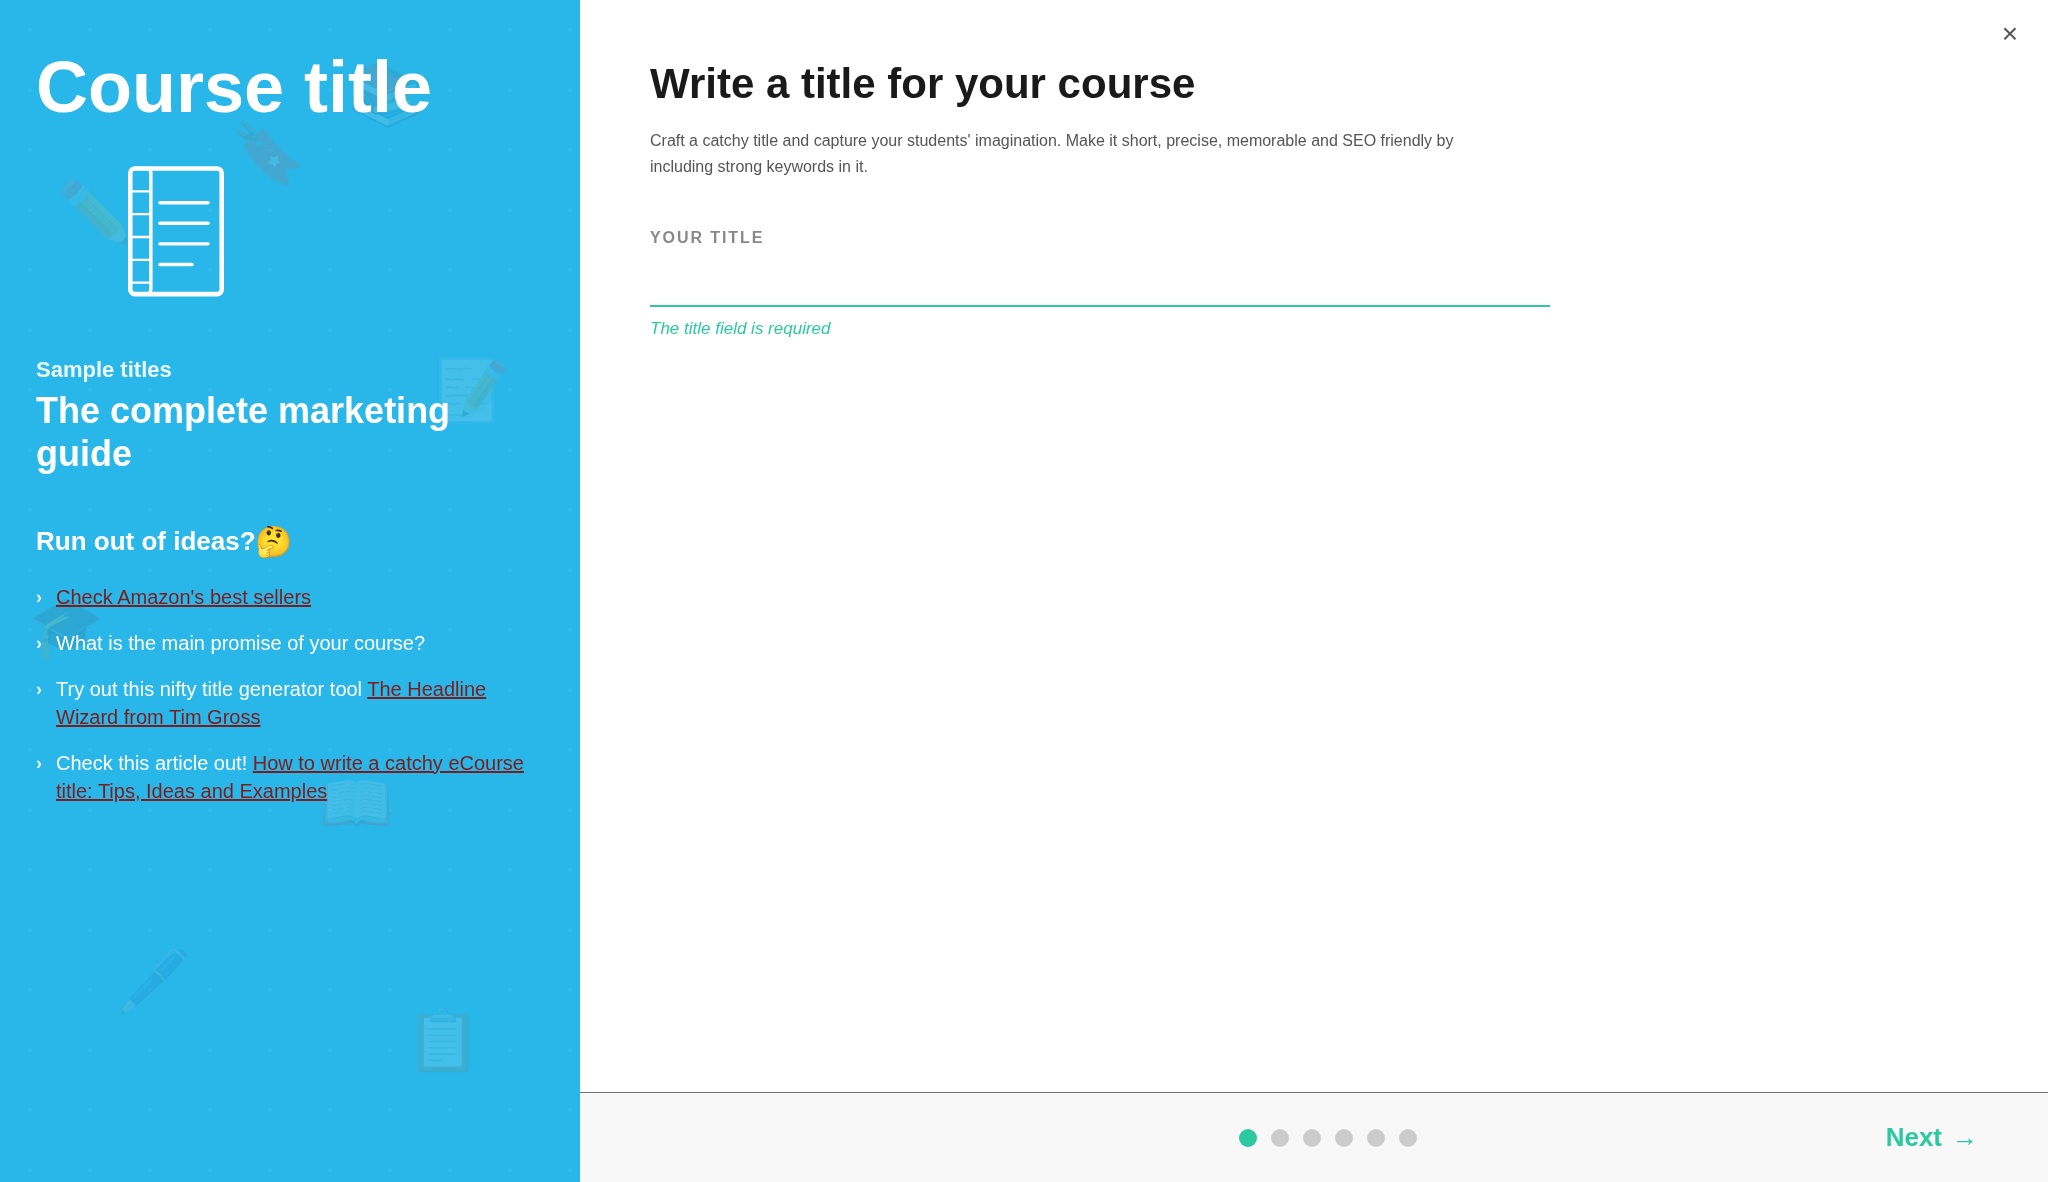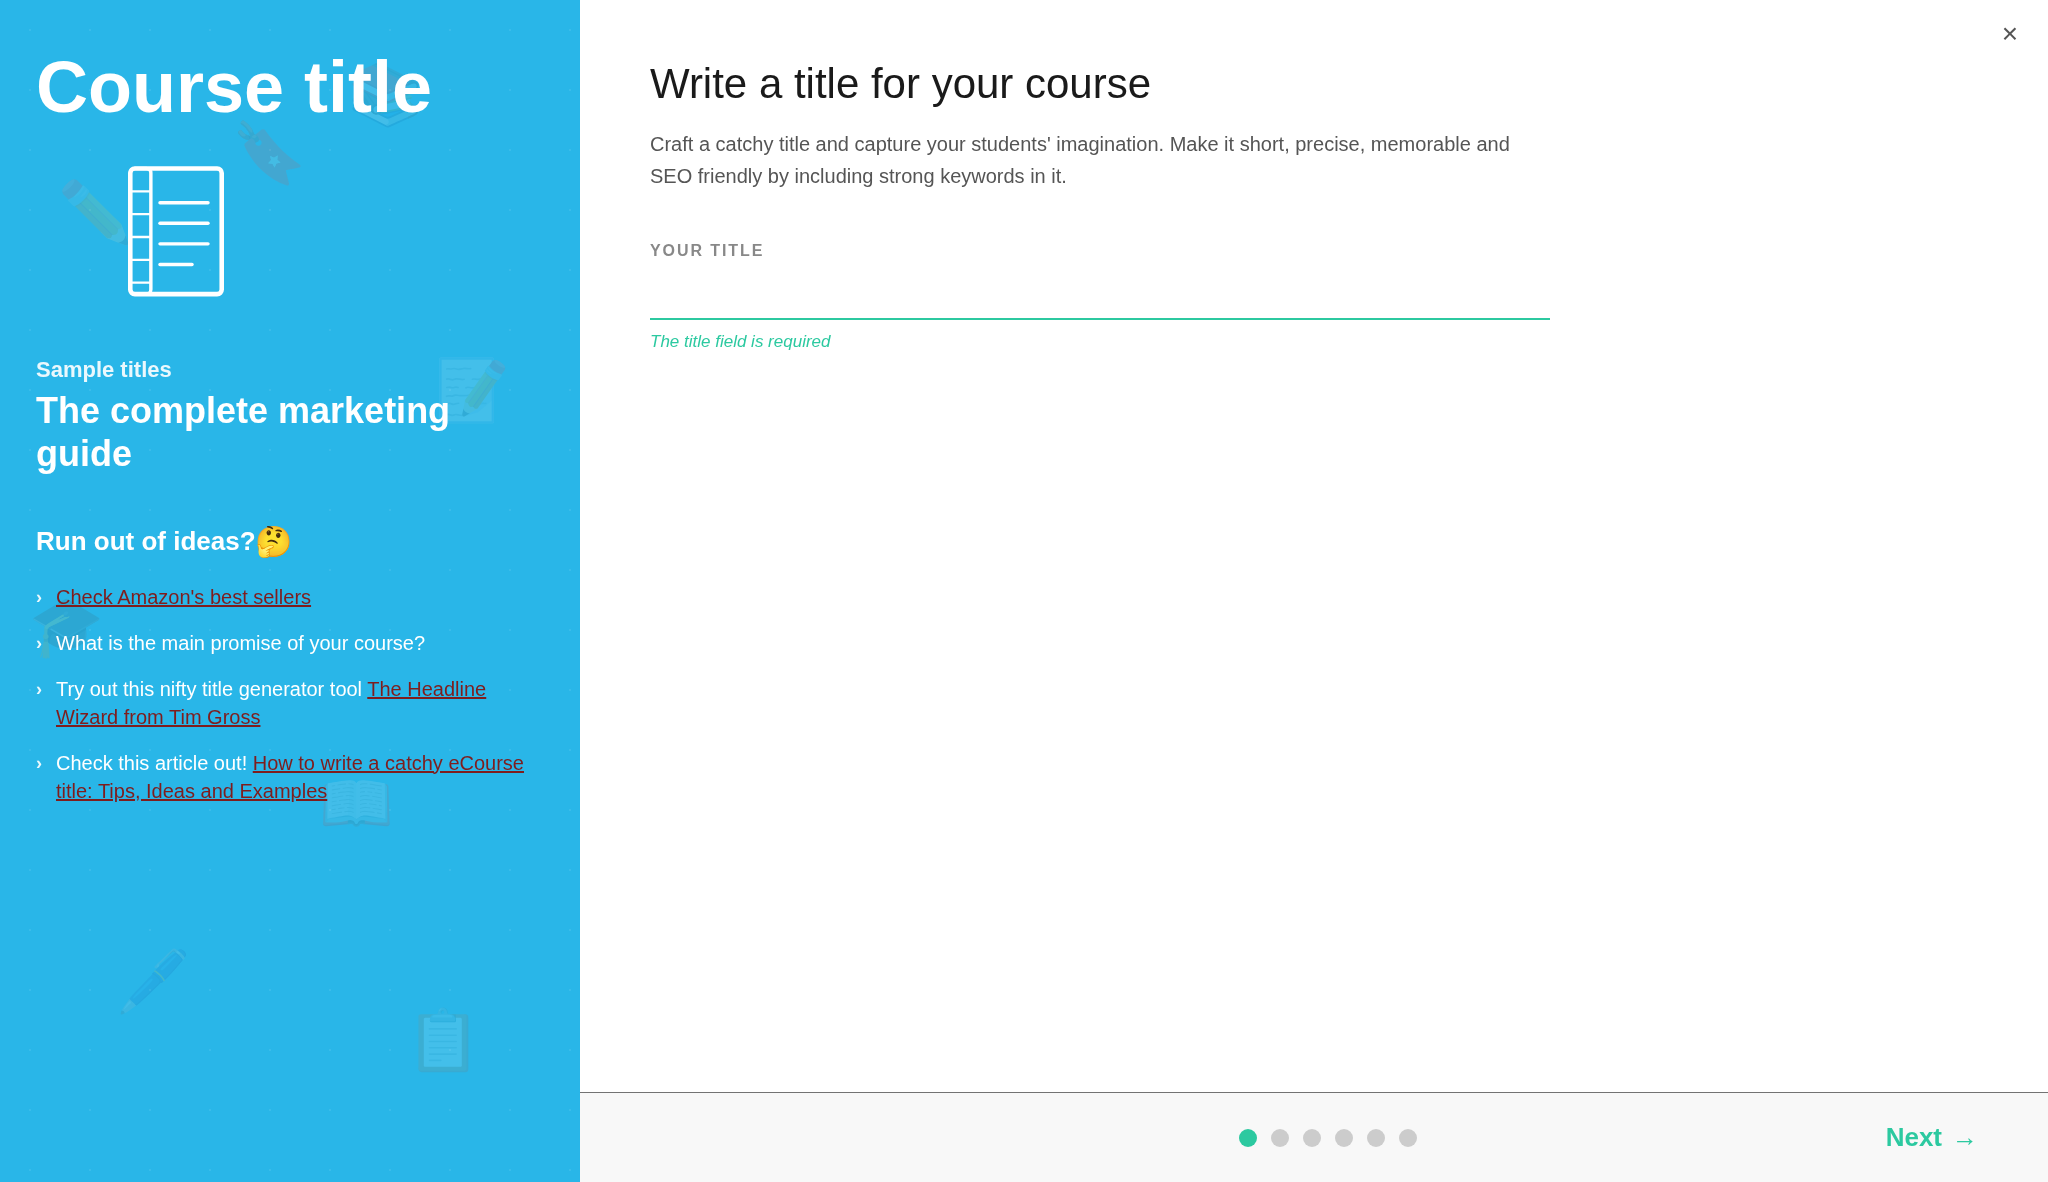--- a/index.html
+++ b/index.html
@@ -151,27 +151,27 @@
     }
 
     .right-content {
       flex: 1;
       padding: 60px 70px 40px 70px;
       overflow-y: auto;
     }
 
     .panel-title {
       font-size: 42px;
-      font-weight: 400;
+      font-weight: 700;
       color: #1a1a1a;
       margin-bottom: 20px;
     }
 
     .panel-description {
-      font-size: 20px;
+      font-size: 16px;
       color: #555;
       line-height: 1.6;
       max-width: 860px;
       margin-bottom: 50px;
     }
 
     .field-label {
       font-size: 16px;
       font-weight: 700;
       letter-spacing: 0.12em;

